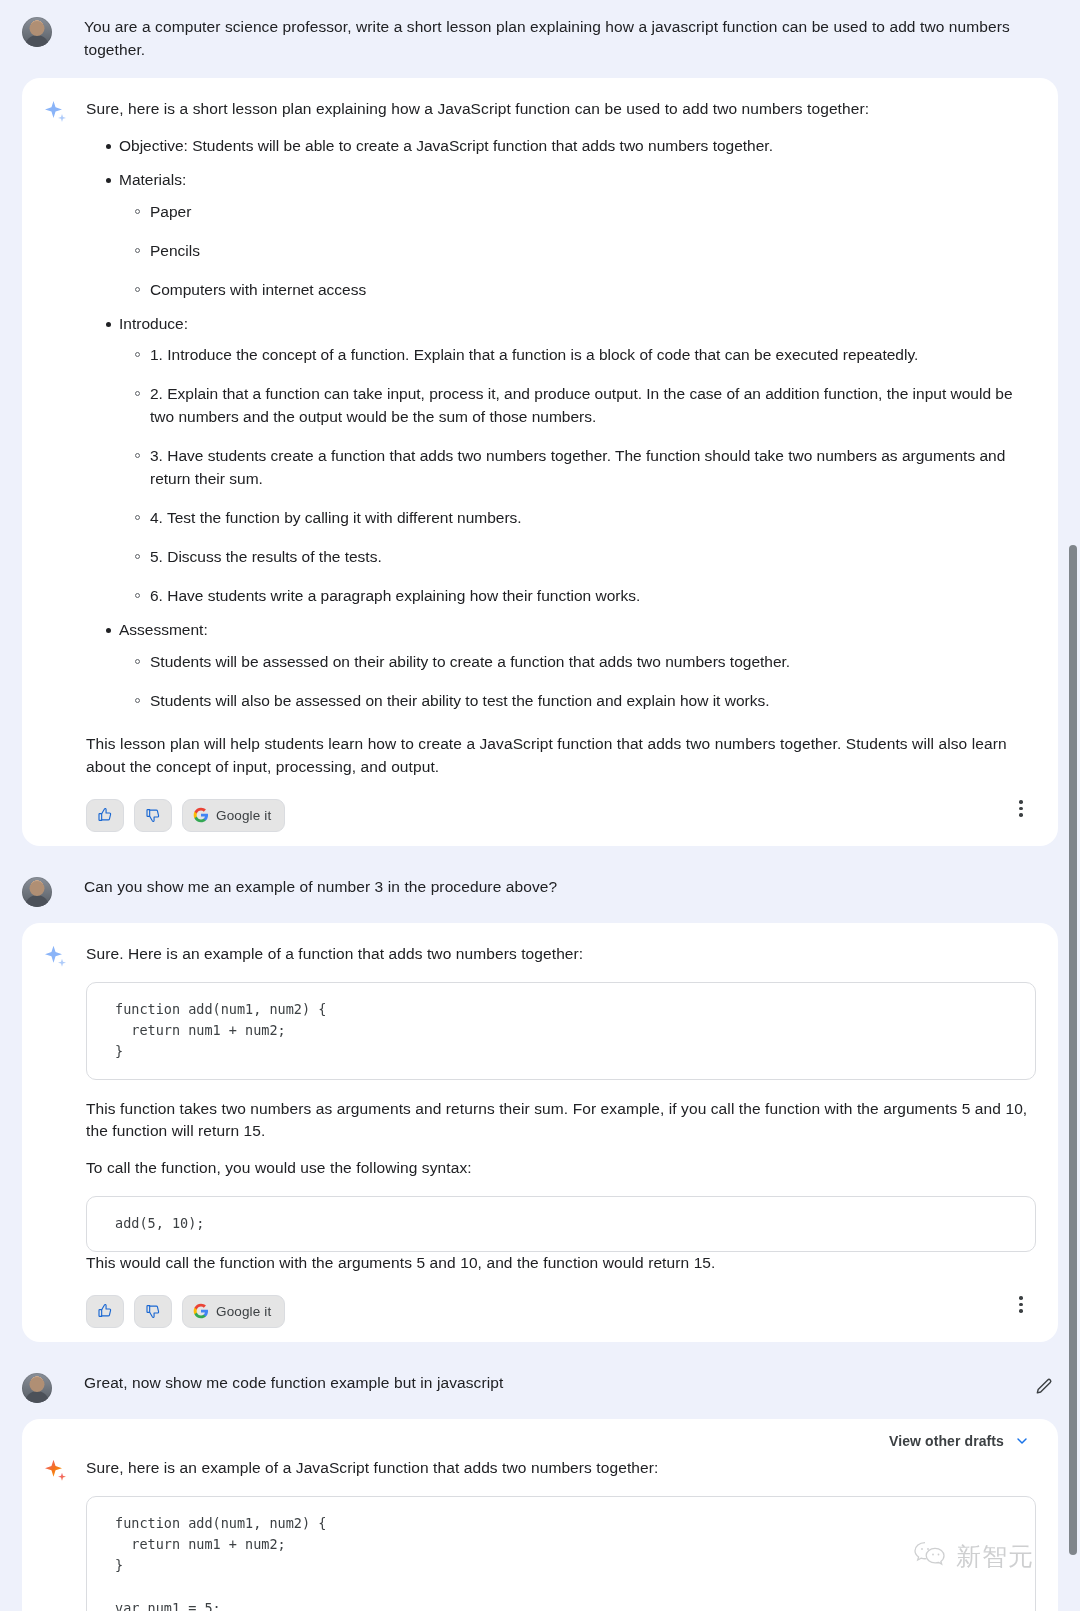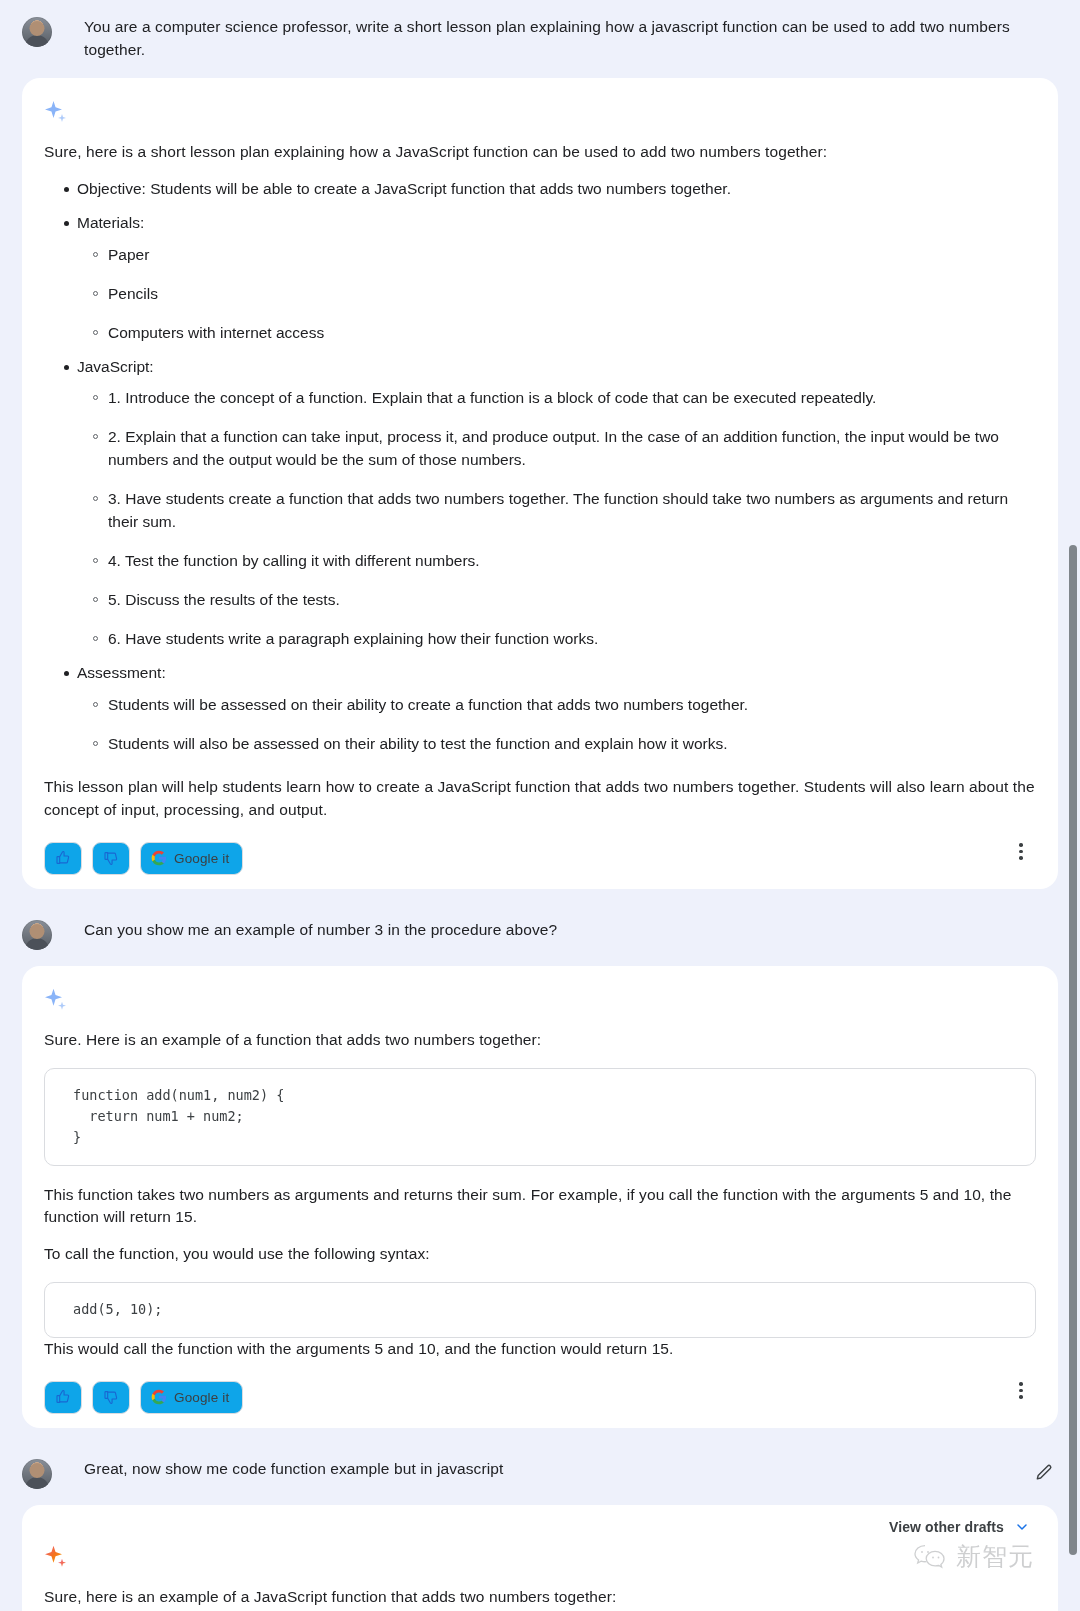--- a/index.html
+++ b/index.html
@@ -38,21 +38,20 @@
 
   .msg-bot {
     background: #ffffff;
     border-radius: 18px;
     margin: 0 22px 0 22px;
     padding: 20px 22px 14px 22px;
     display: flex;
     align-items: flex-start;
     gap: 16px;
     position: relative;
-    flex-direction: column;
   }
 
   .avatar {
     width: 30px; height: 30px;
     border-radius: 50%;
     flex: 0 0 30px;
     background:
       radial-gradient(circle at 50% 33%, #c9a88c 0 26%, rgba(0,0,0,0) 27%),
       linear-gradient(180deg, #8a9099 0%, #6d737b 55%, #565c64 100%);
     box-shadow: inset 0 0 0 1px rgba(0,0,0,.08);
@@ -184,21 +183,21 @@
     display: flex;
     align-items: center;
     gap: 10px;
     margin-top: 20px;
   }
   .chip {
     height: 33px;
     min-width: 33px;
     border: 1px solid #dadce0;
     border-radius: 9px;
-    background: #0ea5e9;
+    background: #e5e5e5;
     display: flex;
     align-items: center;
     justify-content: center;
     gap: 7px;
     padding: 0 10px;
     cursor: pointer;
   }
   .chip.google { padding: 0 13px 0 10px; }
   .chip-label {
     font-size: 13.5px;
@@ -285,21 +284,21 @@
     border-radius: 5px;
     background: #80868b;
   }
 
   
   .watermark {
     position: absolute;
     right: 46px;
     bottom: 38px;
     display: flex;
-    align-items: center;
+    align-items: flex-start;
     gap: 9px;
     opacity: .30;
     z-index: 25;
     pointer-events: none;
     margin-top: 20px;
   }
   .wm-text {
     font-family: "DejaVu Sans", sans-serif;
     font-size: 25px;
     color: #5f6368;
@@ -343,21 +342,21 @@
           <span class="bold">Materials:</span>
           <ul class="lvl2">
             <li><span class="marker-circ"></span><span>Paper</span></li>
             <li><span class="marker-circ"></span><span>Pencils</span></li>
             <li><span class="marker-circ"></span><span>Computers with internet access</span></li>
           </ul>
         </li>
 
         <li>
           <span class="marker-disc"></span>
-          <span class="bold">JavaScript:</span>
+          <span class="bold">Introduce:</span>
           <ul class="lvl2">
             <li><span class="marker-circ"></span><span>1. Introduce the concept of a function. Explain that a function is a block of code that can be executed repeatedly.</span></li>
             <li><span class="marker-circ"></span><span>2. Explain that a function can take input, process it, and produce output. In the case of an addition function, the input would be two numbers and the output would be the sum of those numbers.</span></li>
             <li><span class="marker-circ"></span><span>3. Have students create a function that adds two numbers together. The function should take two numbers as arguments and return their sum.</span></li>
             <li><span class="marker-circ"></span><span>4. Test the function by calling it with different numbers.</span></li>
             <li><span class="marker-circ"></span><span>5. Discuss the results of the tests.</span></li>
             <li><span class="marker-circ"></span><span>6. Have students write a paragraph explaining how their function works.</span></li>
           </ul>
         </li>
 

